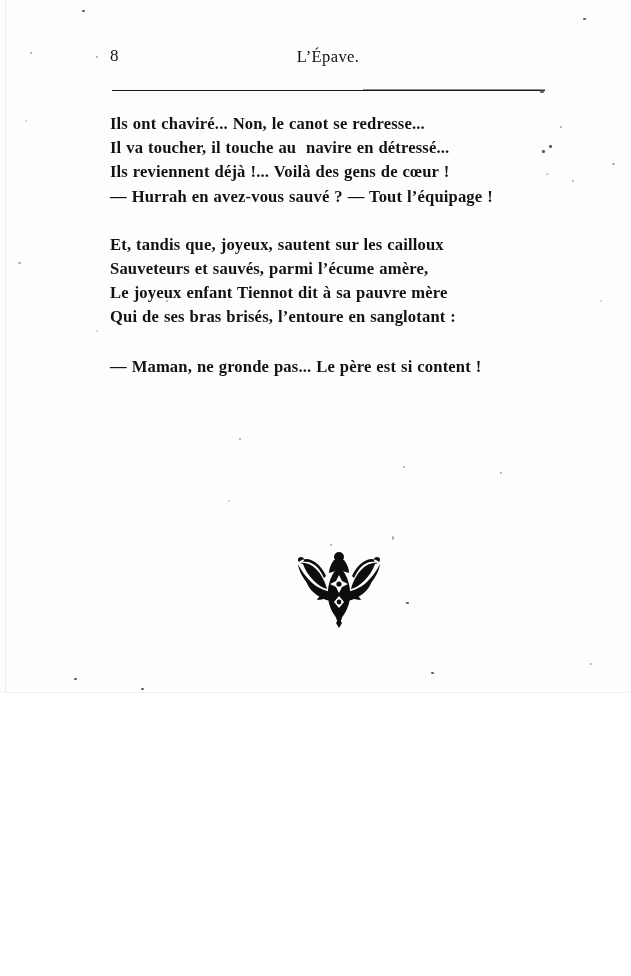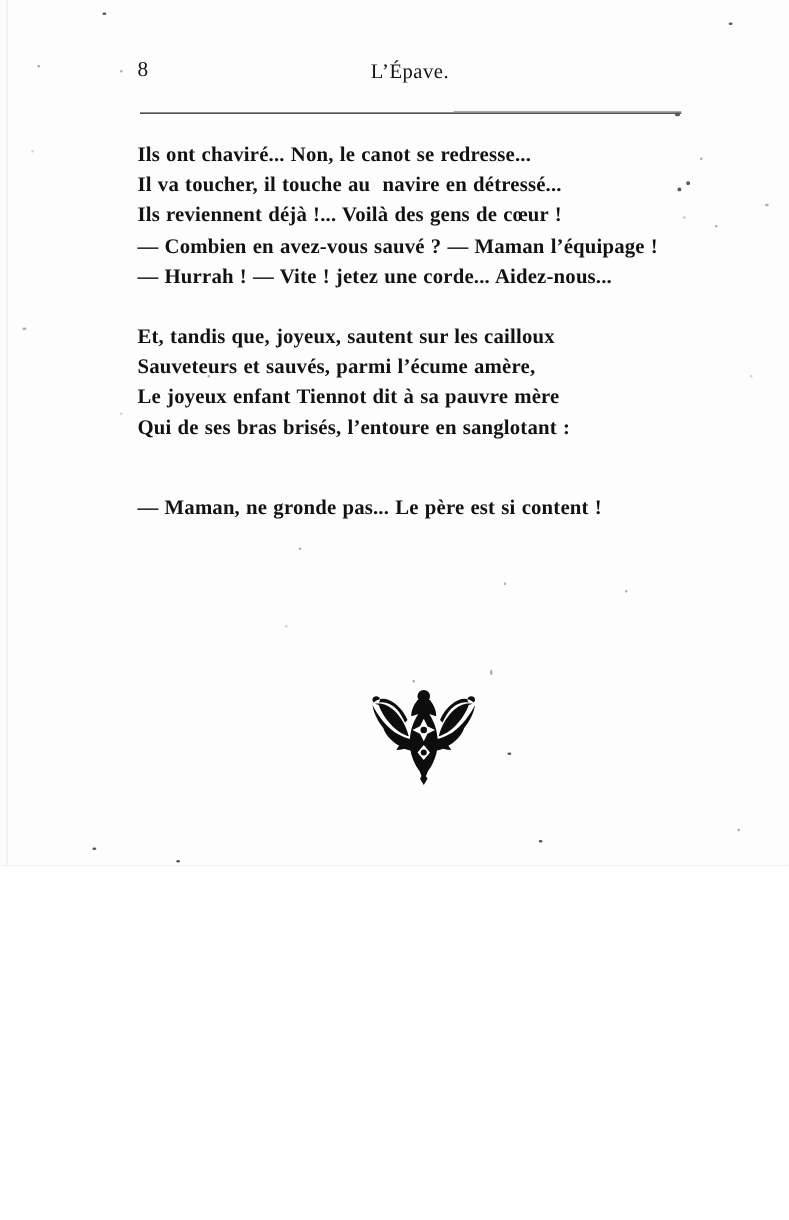--- a/index.html
+++ b/index.html
@@ -90,21 +90,21 @@
   #poem {
     position: absolute;
     left: 110px;
     top: 112px;
     width: 470px;
     font-weight: bold;
   }
   .stanza {
     margin: 0 0 24px 0;
   }
-  .stanza.gap-large { margin-bottom: 40px; }
+  .stanza.gap-large { margin-bottom: 25px; }
   .verse {
     font-size: 16.6px;
     line-height: 24.2px;
     color: #121212;
     white-space: pre;
     letter-spacing: 0.15px;
     word-spacing: 0.6px;
   }
 
   
@@ -139,22 +139,21 @@
     <span id="head-title">L’Épave.</span>
   </div>
   <div id="head-rule"></div>
 
   <div id="poem">
 
     <div class="stanza">
       <div class="verse">Ils ont chaviré... Non, le canot se redresse...</div>
       <div class="verse">Il va toucher, il touche au  navire en détressé...</div>
       <div class="verse">Ils reviennent déjà !... Voilà des gens de cœur !</div>
-      <div class="verse">— Combien en avez-vous sauvé ? — Maman l’équipage !</div>
-      <div class="verse">— Hurrah ! — Vite ! jetez une corde... Aidez-nous...</div>
+      <div class="verse">— Hurrah en avez-vous sauvé ? — Tout l’équipage !</div>
     </div>
 
     <div class="stanza gap-large">
       <div class="verse">Et, tandis que, joyeux, sautent sur les cailloux</div>
       <div class="verse">Sauveteurs et sauvés, parmi l’écume amère,</div>
       <div class="verse">Le joyeux enfant Tiennot dit à sa pauvre mère</div>
       <div class="verse">Qui de ses bras brisés, l’entoure en sanglotant :</div>
     </div>
 
     <div class="stanza">

